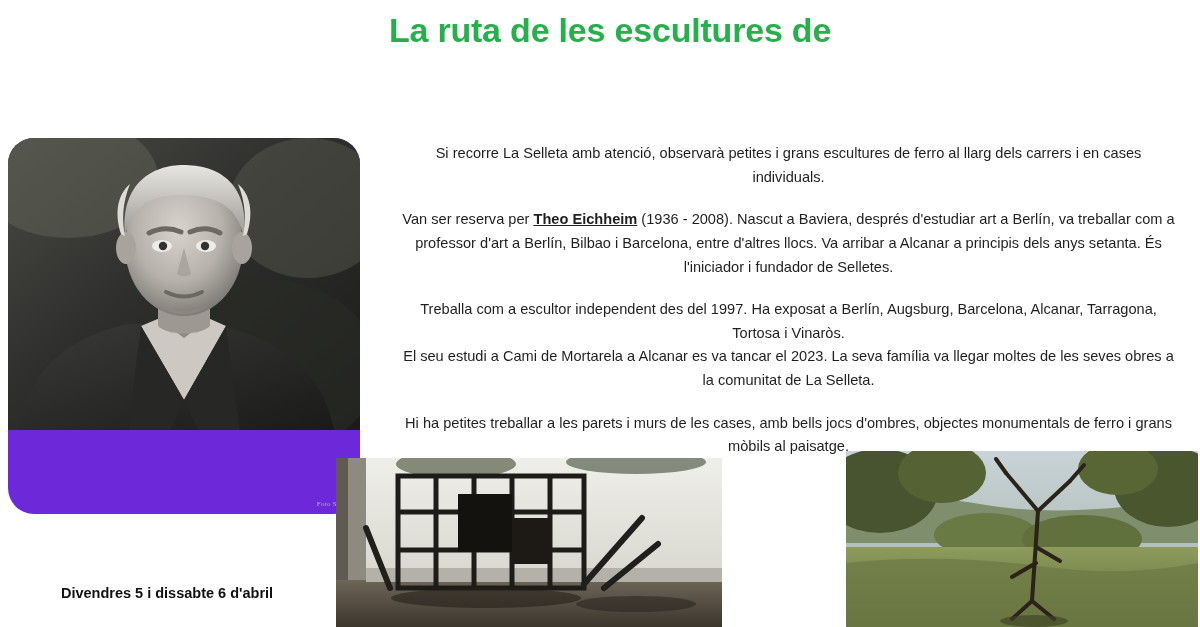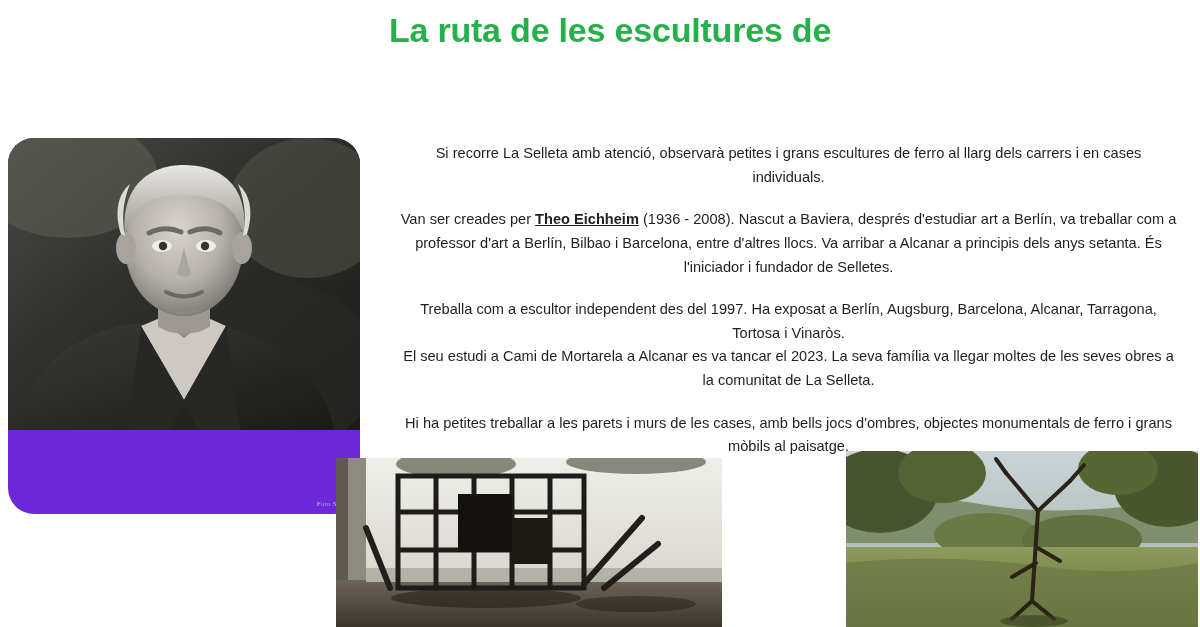--- a/index.html
+++ b/index.html
@@ -169,21 +169,21 @@
     <path d="M150 166 q 26 14 52 0 q -26 22 -52 0 Z" fill="#8f8c86" opacity="0.5"></path>
 
     <path d="M133 188 L120 292 L162 292 L176 262 Z" fill="#272725"></path>
     <path d="M218 188 L232 292 L190 292 L176 262 Z" fill="#272725"></path>
   </svg>
   <div class="portrait-credit">Foto Selleta</div>
 </div>
 
 <div class="text-col">
   <p>Si recorre La Selleta amb atenció, observarà petites i grans escultures de ferro al llarg dels carrers i en cases individuals.</p>
-  <p><span>Van ser creades per </span><span class="nm">Theo Eichheim</span><span> (1936 - 2008). Nascut a Baviera, després d'estudiar art a Berlín, va treballar com a professor d'art a Berlín, Bilbao i Barcelona, entre d'altres llocs. Va arribar a Alcanar a principis dels anys setanta. És l'iniciador i fundador de Selletes.</span></p>
+  <p><span>Van ser reserva per </span><span class="nm">Theo Eichheim</span><span> (1936 - 2008). Nascut a Baviera, després d'estudiar art a Berlín, va treballar com a professor d'art a Berlín, Bilbao i Barcelona, entre d'altres llocs. Va arribar a Alcanar a principis dels anys setanta. És l'iniciador i fundador de Selletes.</span></p>
   <p class="tight">Treballa com a escultor independent des del 1997. Ha exposat a Berlín, Augsburg, Barcelona, Alcanar, Tarragona, Tortosa i Vinaròs.</p>
   <p>El seu estudi a Cami de Mortarela a Alcanar es va tancar el 2023. La seva família va llegar moltes de les seves obres a la comunitat de La Selleta.</p>
   <p>Hi ha petites treballar a les parets i murs de les cases, amb bells jocs d'ombres, objectes monumentals de ferro i grans mòbils al paisatge.</p>
 </div>
 
 <div class="photo-b">
   <svg width="386" height="169" viewBox="0 0 386 169" xmlns="http://www.w3.org/2000/svg">
     <defs>
       <linearGradient id="wallG" x1="0" y1="0" x2="0" y2="1">
         <stop offset="0%" stop-color="#efefe9"></stop>
@@ -267,13 +267,14 @@
       <line x1="186" y1="150" x2="166" y2="168"></line>
       <line x1="186" y1="150" x2="208" y2="168"></line>
       <line x1="190" y1="96" x2="214" y2="110"></line>
       <line x1="190" y1="112" x2="166" y2="126"></line>
     </g>
     <ellipse cx="188" cy="170" rx="34" ry="6" fill="#3d4426" opacity="0.65"></ellipse>
   </svg>
 </div>
 
 <div class="caption">
+  <div>Divendres 5 i dissabte 6 d'abril</div>
 </div>
 
 </body></html>

